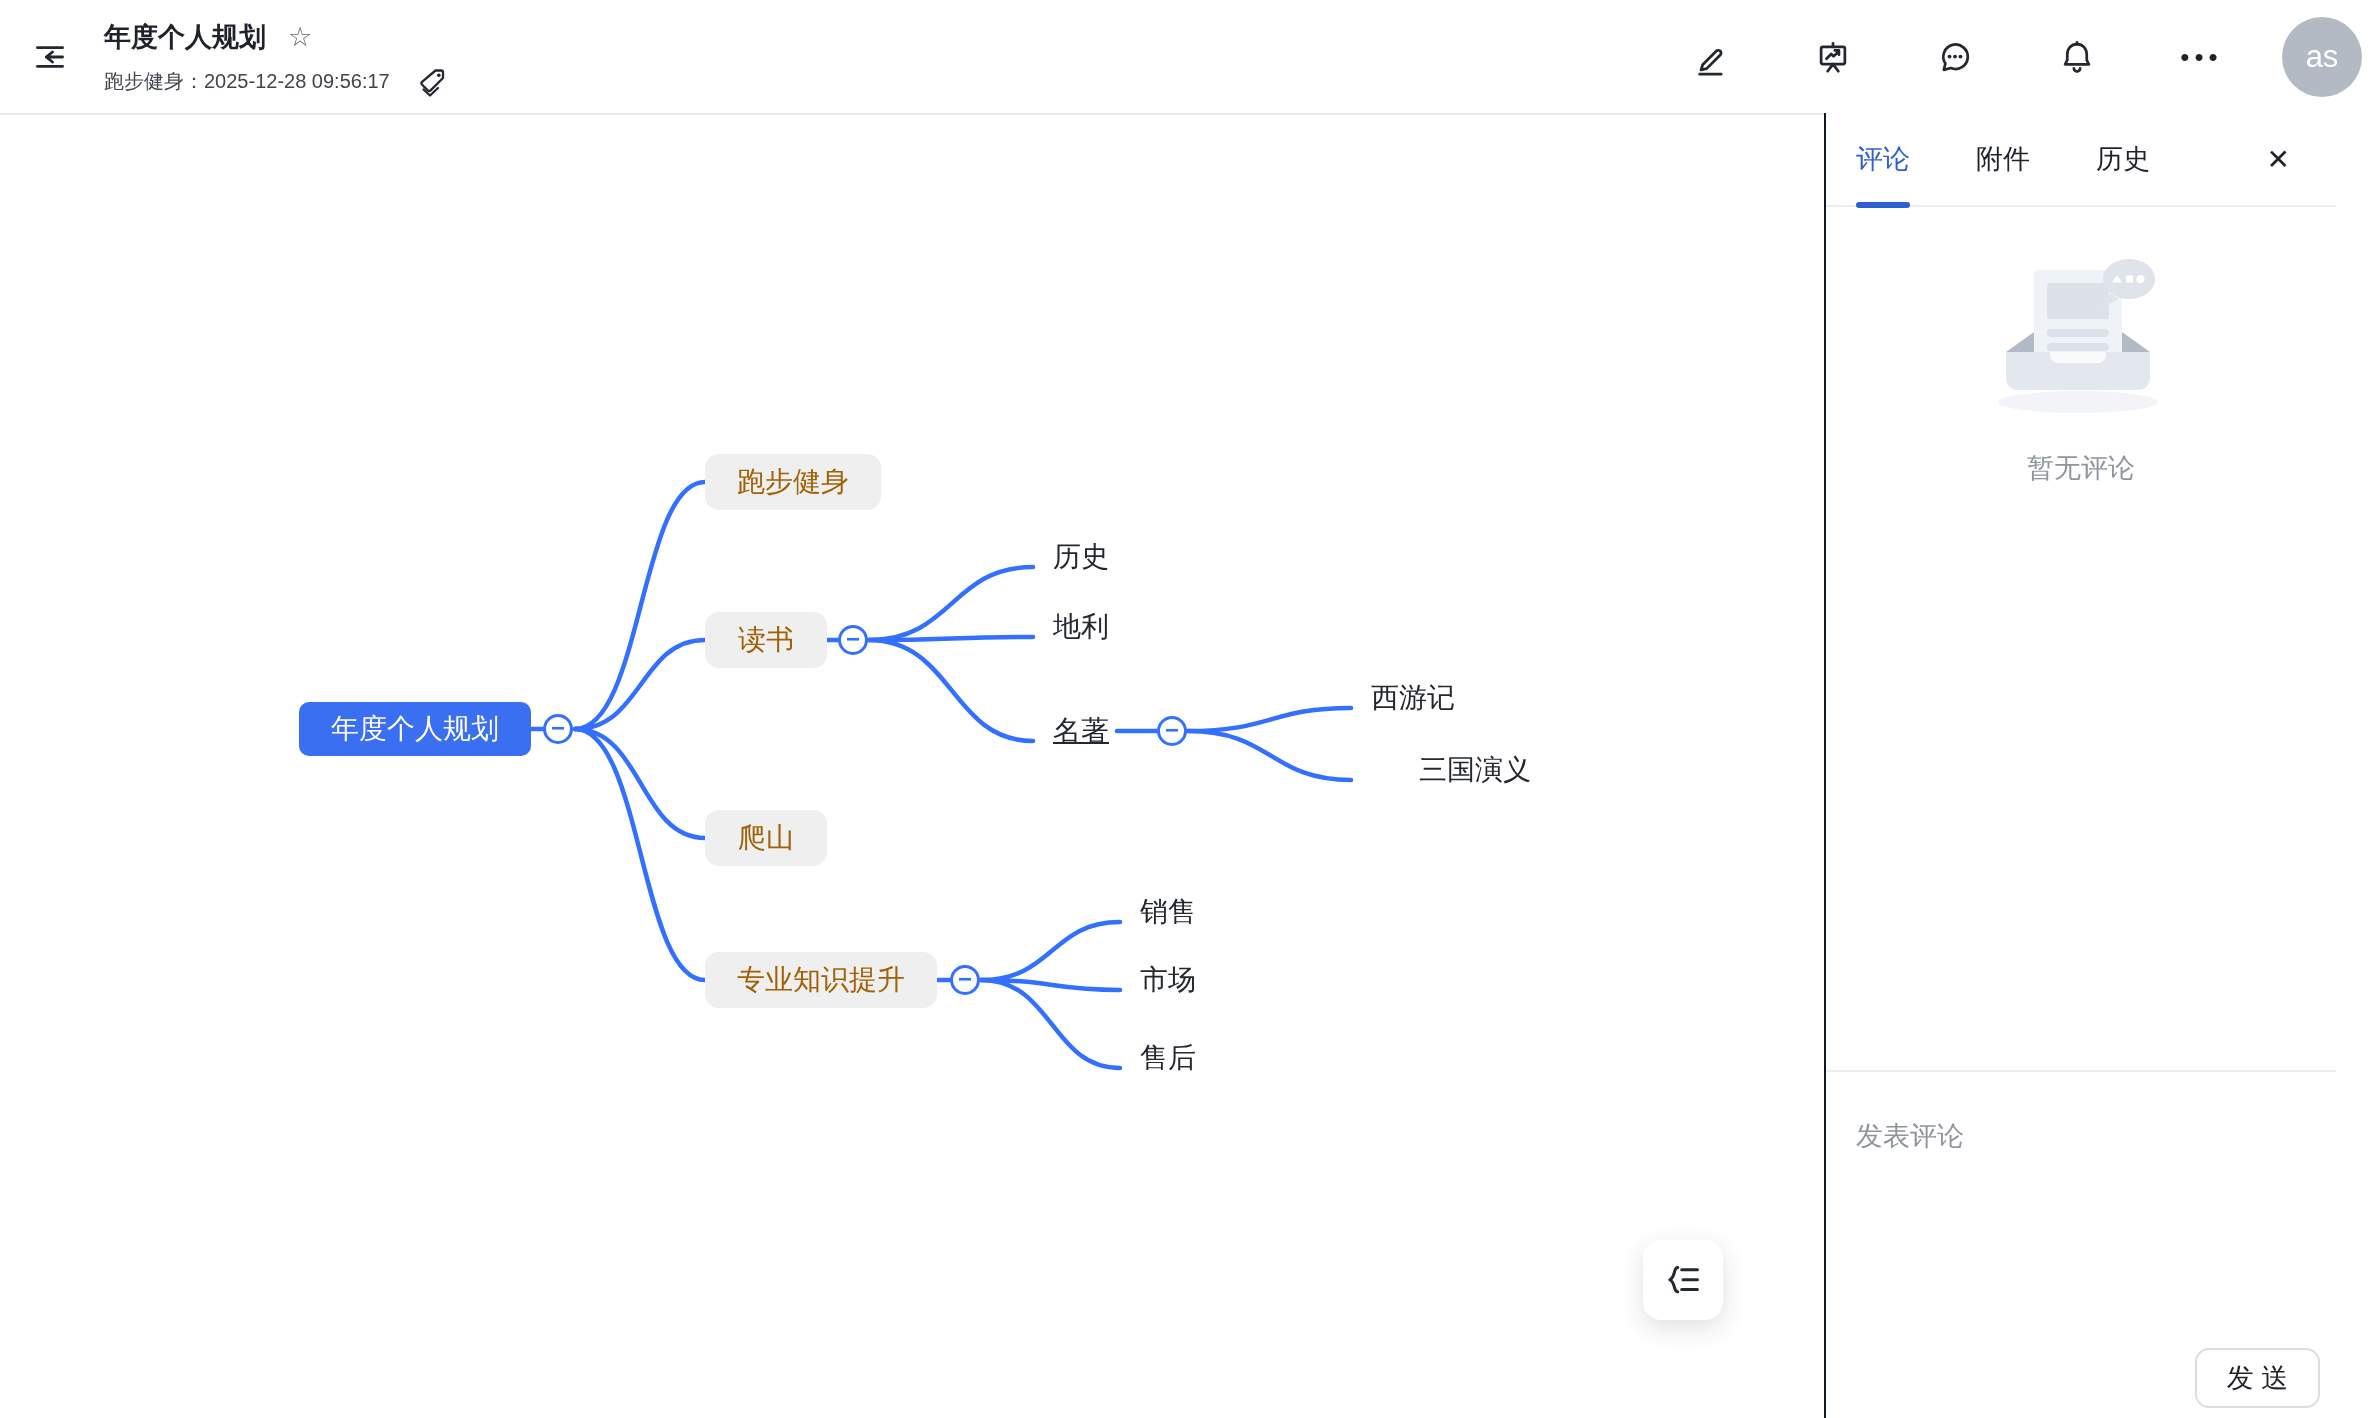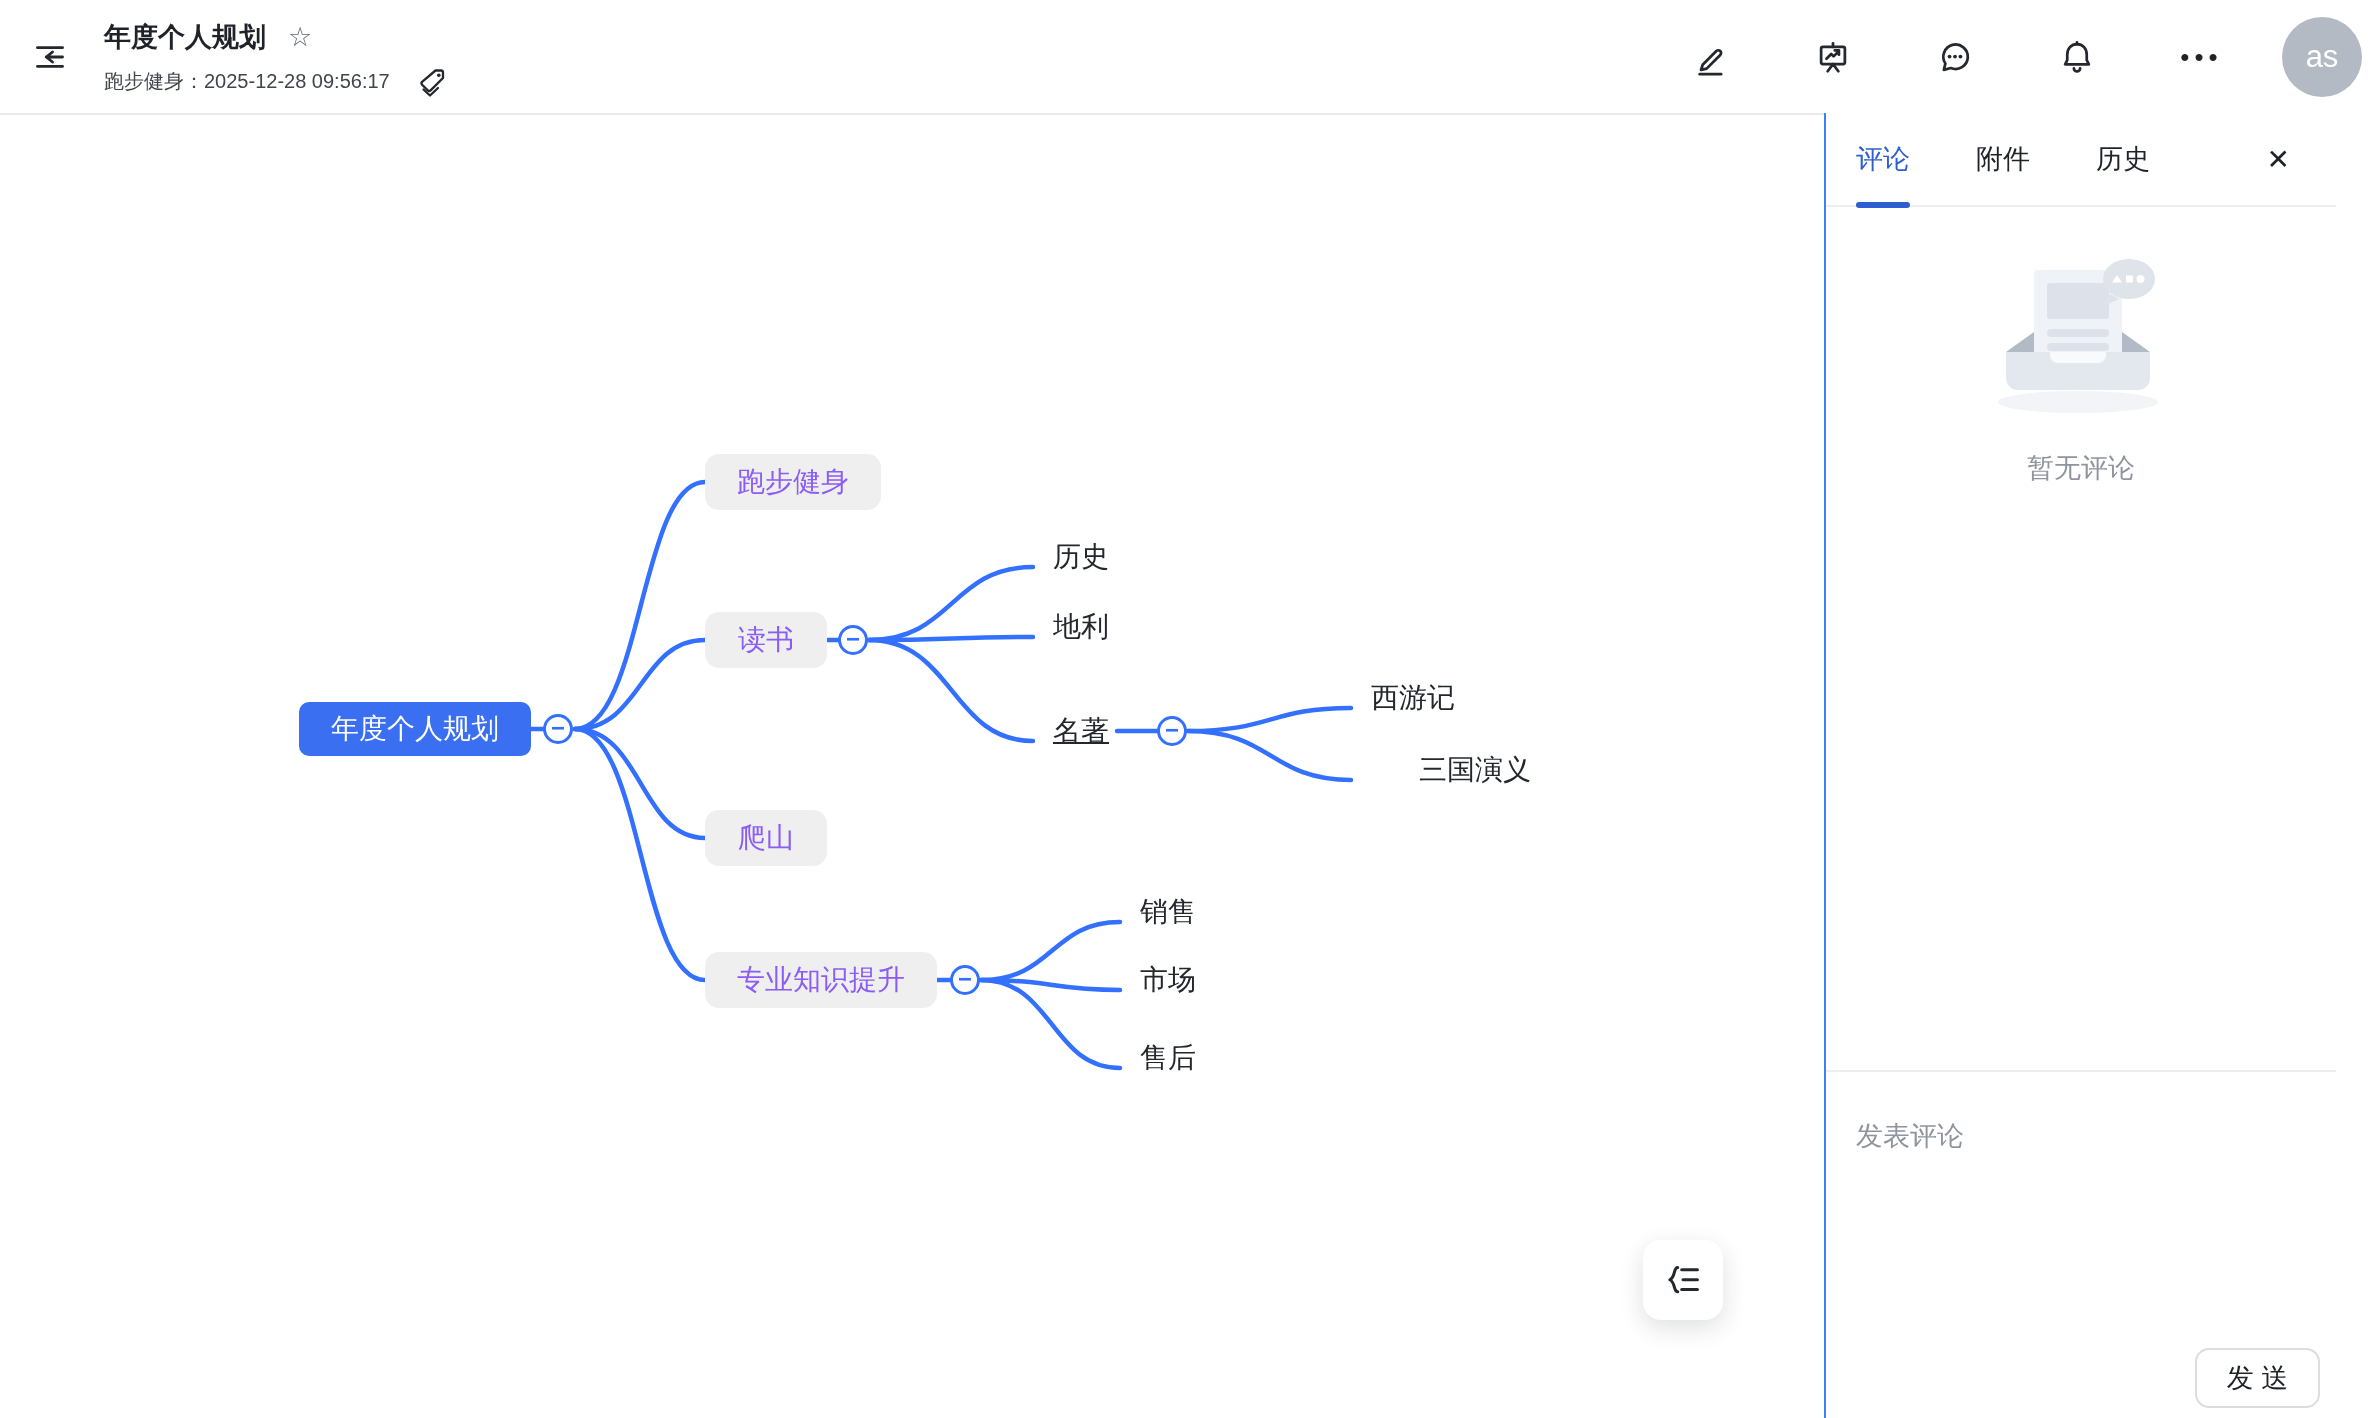--- a/index.html
+++ b/index.html
@@ -26,35 +26,35 @@
   .avatar{width:80px;height:80px;border-radius:50%;background:#b4bac4;color:#fff;margin-left:-20px;
           display:flex;align-items:center;justify-content:center;font-size:31px;cursor:pointer;}
 
   
   .canvas{position:absolute;left:0;top:0;width:2378px;height:1418px;z-index:0;}
   .connectors{position:absolute;left:0;top:0;pointer-events:none;}
   .connectors path{stroke:#3370ff;stroke-width:4.5;fill:none;stroke-linecap:round;}
   .map-node{position:absolute;display:flex;align-items:center;justify-content:center;
             font-size:28px;cursor:pointer;box-sizing:border-box;white-space:nowrap;z-index:1;}
   .map-node.root{background:#3a6ff2;color:#fff;border-radius:10px;font-weight:500;}
-  .map-node.branch{background:#efefef;color:#8b5cf6;border-radius:14px;}
+  .map-node.branch{background:#efefef;color:#a16207;border-radius:14px;}
   .map-leaf{position:absolute;font-size:28px;line-height:34px;color:#23272e;cursor:pointer;
             white-space:nowrap;z-index:1;}
   .collapse{position:absolute;width:30px;height:30px;box-sizing:border-box;border:3.5px solid #3370ff;
             border-radius:50%;background:#fff;display:flex;align-items:center;justify-content:center;
             cursor:pointer;z-index:2;}
   .collapse span{color:#3370ff;font-size:24px;font-weight:700;line-height:22px;margin-top:-2px;}
 
   .float-btn{position:absolute;left:1643px;top:1240px;width:80px;height:80px;border:none;
              border-radius:18px;background:#fff;box-shadow:0 8px 24px rgba(31,35,41,.14);
              display:flex;align-items:center;justify-content:center;cursor:pointer;z-index:3;}
 
   
   .panel{position:absolute;left:1824px;top:113px;width:512px;height:1305px;background:#fff;
-         border-left:2px solid #3b82f6;box-sizing:border-box;z-index:5;}
+         border-left:2px solid #0f172a;box-sizing:border-box;z-index:5;}
   .tabs{position:relative;height:94px;display:flex;align-items:center;padding:0 40px 0 30px;
         border-bottom:2px solid #eceef0;box-sizing:border-box;gap:66px;}
   .tab{font-size:27px;color:#1f2329;background:none;border:none;padding:0;cursor:pointer;
        position:relative;height:94px;display:flex;align-items:center;}
   .tab.active{color:#2e5fd0;}
   .tab.active::after{content:"";position:absolute;left:0;bottom:-2px;width:100%;height:6px;
        border-radius:3px;background:#2e5fd0;}
   .tab-close{margin-left:auto;font-size:28px;color:#1f2329;background:none;border:none;cursor:pointer;}
   .empty{position:absolute;left:0;top:94px;width:100%;display:flex;flex-direction:column;align-items:center;}
   .empty svg{margin-top:45px;}

